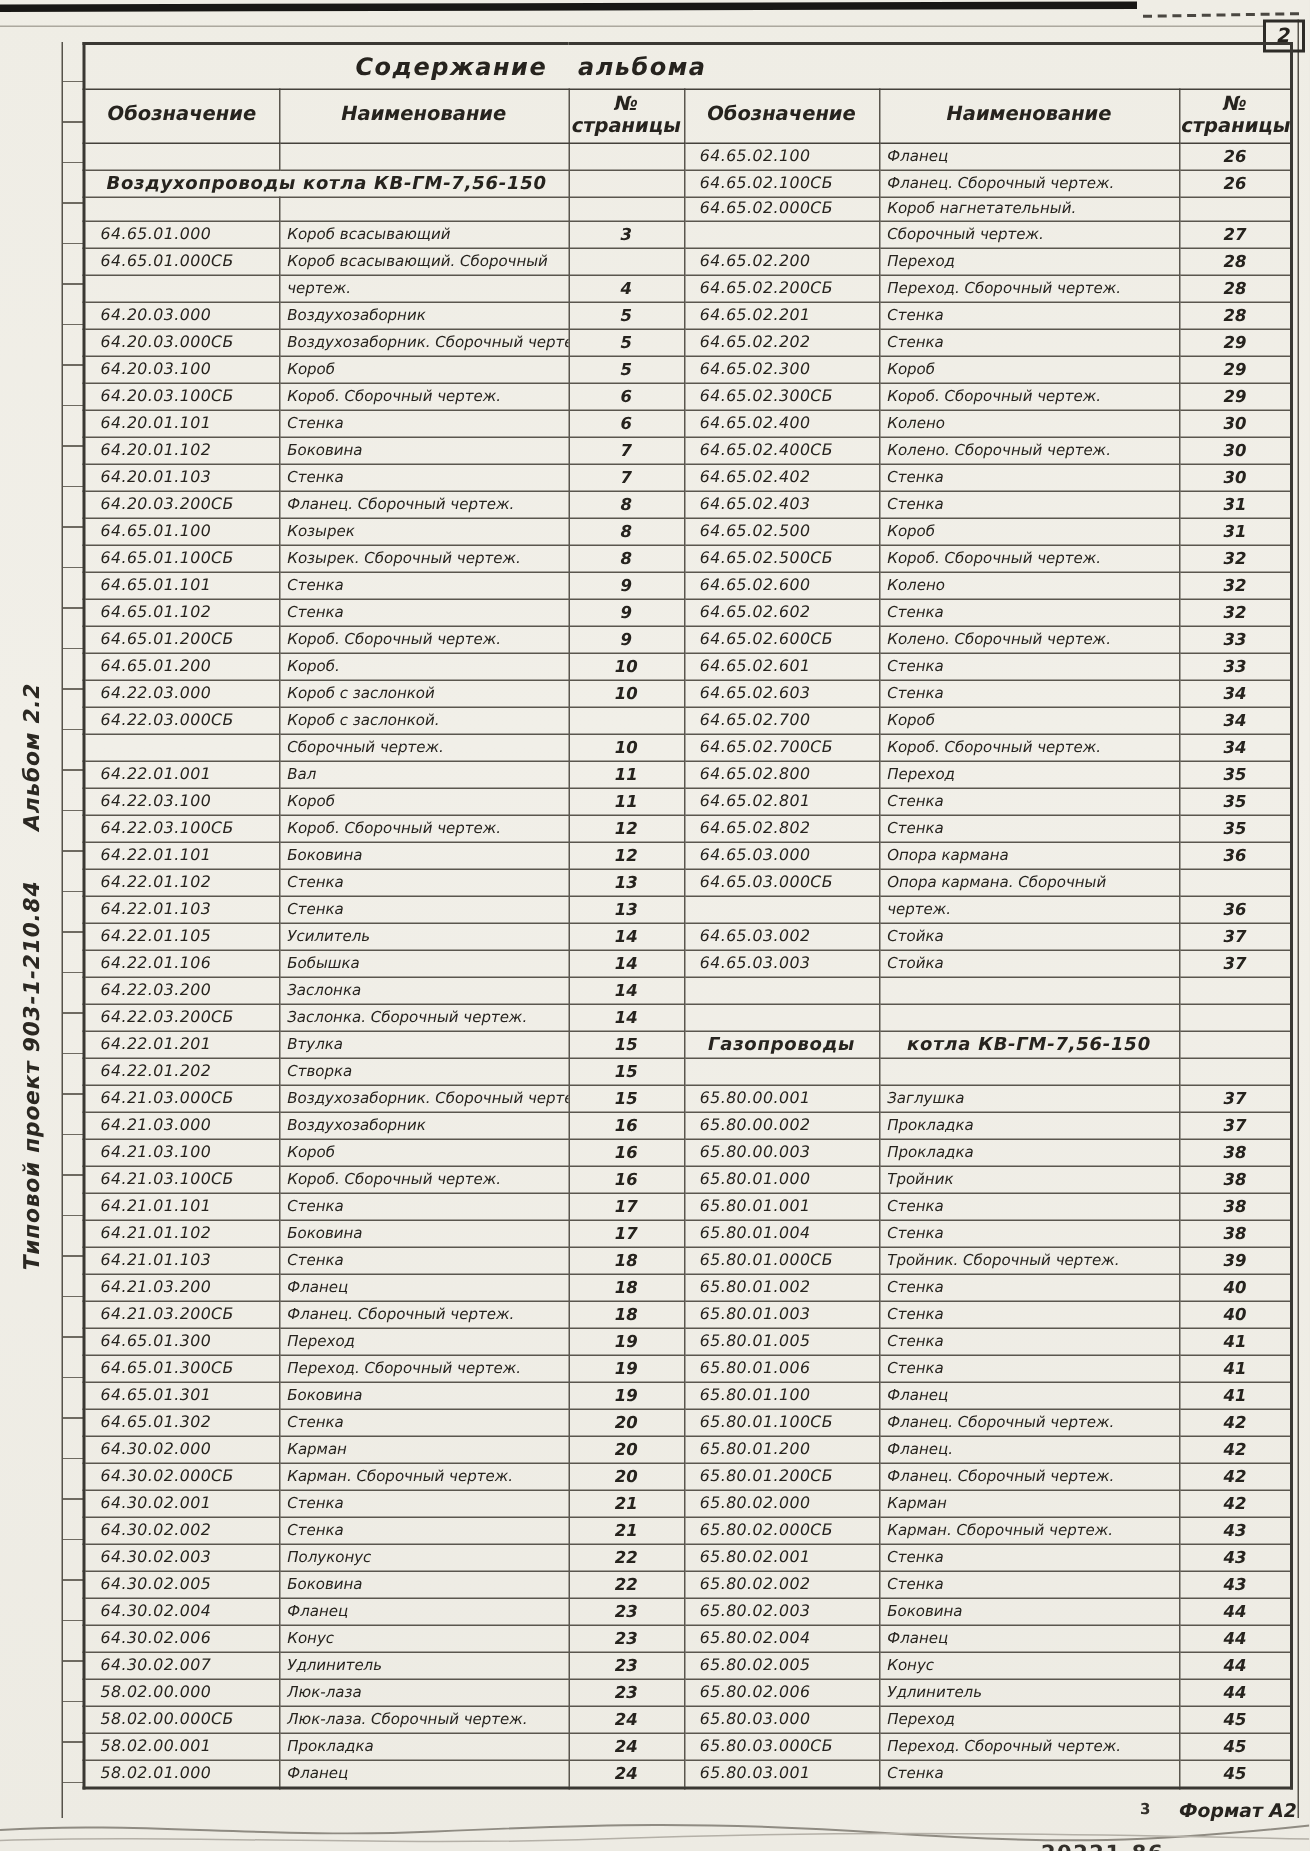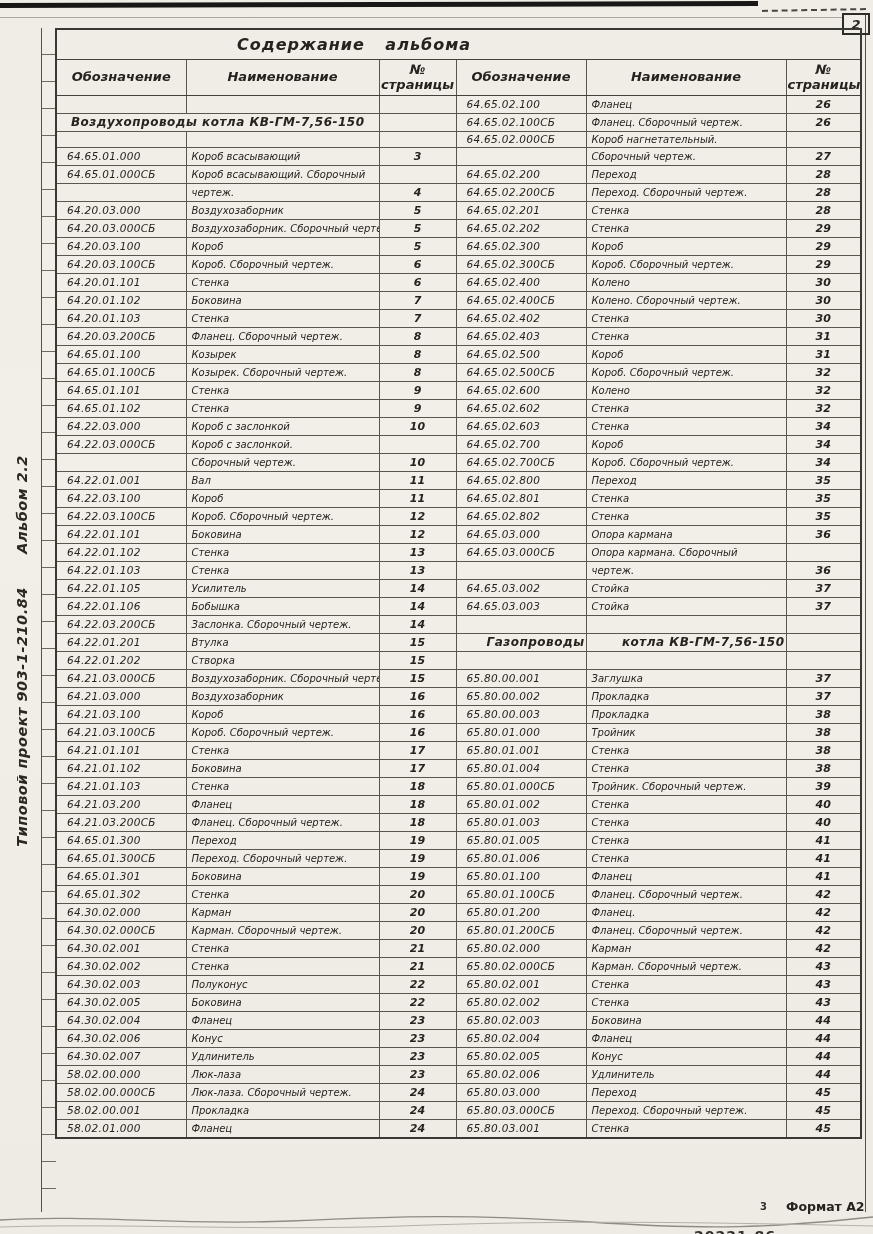--- a/index.html
+++ b/index.html
@@ -34,26 +34,26 @@
   td,th{border:1px solid #5a564e;overflow:hidden;white-space:nowrap;font-weight:normal;}
   tr.title-row td{height:27px;border-bottom:1.5px solid #44413b;text-align:center;padding-right:210px;
     font-size:16px;font-style:italic;font-weight:bold;word-spacing:14px;letter-spacing:1px;}
   tr.header-row th{height:33px;font-size:13px;font-style:italic;font-weight:bold;text-align:center;
     vertical-align:middle;line-height:1.15;border-bottom:1.5px solid #44413b;}
   tbody tr{height:16.2px;}
   tbody td{font-style:italic;line-height:15px;vertical-align:middle;}
   td.des{font-size:10.5px;padding:0 0 0 10px;letter-spacing:.3px;}
   td.name{font-size:10px;padding:0 0 0 5px;}
   td.page{font-size:11px;text-align:center;font-weight:bold;}
-  td.section{font-size:12px;font-weight:bold;text-align:right;letter-spacing:.5px;}
+  td.section{font-size:12px;font-weight:bold;text-align:center;letter-spacing:.5px;}
   td.section-l{font-size:12px;font-weight:bold;text-align:center;letter-spacing:.5px;}
   
   .stamp-num{position:absolute;top:1201px;left:694px;font-size:14px;font-weight:bold;letter-spacing:1px;color:#33302b;margin-top:27px;}
   .stamp-sheet{position:absolute;top:1201px;left:760px;font-size:10px;font-weight:bold;color:#33302b;}
-  .format-label{position:absolute;top:1199px;left:786px;font-size:12.5px;font-weight:bold;color:#26231e;}
+  .format-label{position:absolute;top:1199px;left:786px;font-size:12.5px;font-style:italic;font-weight:bold;color:#26231e;}
 </style>
 </head>
 <body>
 
 <div class="sheet">
   <div class="scan-top-band"></div>
   <div class="scan-top-dash"></div>
   <div class="top-rule"></div>
   <div class="right-edge"></div>
   <div class="left-frame"></div>
@@ -230,20 +230,36 @@
         </tr>
         <tr>
           <td class="des">64.65.01.102</td>
           <td class="name">Стенка</td>
           <td class="page">9</td>
           <td class="des">64.65.02.602</td>
           <td class="name">Стенка</td>
           <td class="page">32</td>
         </tr>
         <tr>
+          <td class="des">64.65.01.200СБ</td>
+          <td class="name">Короб. Сборочный чертеж.</td>
+          <td class="page">9</td>
+          <td class="des">64.65.02.600СБ</td>
+          <td class="name">Колено. Сборочный чертеж.</td>
+          <td class="page">33</td>
+        </tr>
+        <tr>
+          <td class="des">64.65.01.200</td>
+          <td class="name">Короб.</td>
+          <td class="page">10</td>
+          <td class="des">64.65.02.601</td>
+          <td class="name">Стенка</td>
+          <td class="page">33</td>
+        </tr>
+        <tr>
           <td class="des">64.22.03.000</td>
           <td class="name">Короб с заслонкой</td>
           <td class="page">10</td>
           <td class="des">64.65.02.603</td>
           <td class="name">Стенка</td>
           <td class="page">34</td>
         </tr>
         <tr>
           <td class="des">64.22.03.000СБ</td>
           <td class="name">Короб с заслонкой.</td>
@@ -318,20 +334,28 @@
         </tr>
         <tr>
           <td class="des">64.22.01.106</td>
           <td class="name">Бобышка</td>
           <td class="page">14</td>
           <td class="des">64.65.03.003</td>
           <td class="name">Стойка</td>
           <td class="page">37</td>
         </tr>
         <tr>
+          <td class="des">64.22.03.200</td>
+          <td class="name">Заслонка</td>
+          <td class="page">14</td>
+          <td class="des"></td>
+          <td class="name"></td>
+          <td class="page"></td>
+        </tr>
+        <tr>
           <td class="des">64.22.03.200СБ</td>
           <td class="name">Заслонка. Сборочный чертеж.</td>
           <td class="page">14</td>
           <td class="des"></td>
           <td class="name"></td>
           <td class="page"></td>
         </tr>
         <tr>
           <td class="des">64.22.01.201</td>
           <td class="name">Втулка</td>

